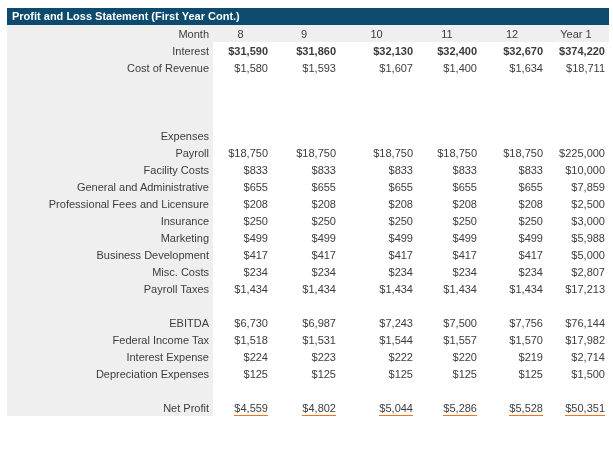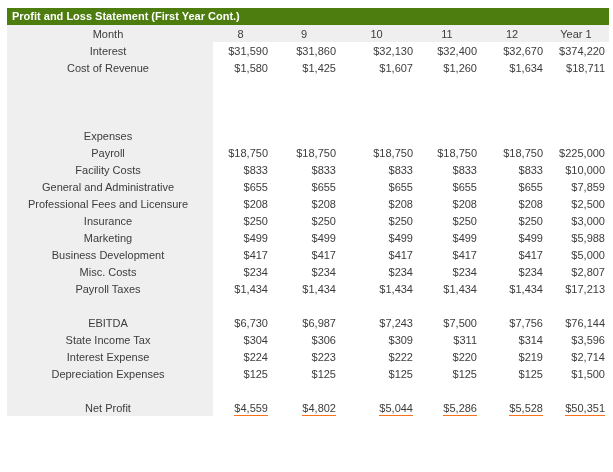--- a/index.html
+++ b/index.html
@@ -6,46 +6,46 @@
   body {
     width:613px; height:472px;
     background:#ffffff;
     font-family:"Liberation Sans", sans-serif;
     position:relative;
     overflow:hidden;
   }
   .titlebar {
     position:absolute; left:7px; top:8px; width:602px; height:17px;
     box-sizing:border-box;
-    background:#4d7c0f; color:#ffffff;
+    background:#0c4a6e; color:#ffffff;
     font-size:11px; font-weight:bold; line-height:17px;
     padding-left:5px;
     white-space:nowrap;
   }
   table.pl {
     position:absolute; left:7px; top:25px; width:602px;
     border-collapse:collapse; table-layout:fixed;
   }
   table.pl tr { height:17px; }
   table.pl th, table.pl td {
     font-size:11px; padding:0 4px 0 0;
     white-space:nowrap; overflow:hidden;
     vertical-align:middle;
   }
   th.label, td.label {
-    text-align:center; padding-left:4px; padding-right:0;
+    text-align:right; padding-left:4px; padding-right:0;
     background:#efefef;
     font-weight:normal; color:#3c3c3c;
   }
   th.colhead {
     text-align:center; background:#efefef;
     font-weight:normal; color:#3c3c3c;
   }
   td.val { text-align:right; color:#3c3c3c; background:#ffffff; }
-  .bold { font-weight:normal; color:#000000; }
+  .bold { font-weight:bold; color:#000000; }
   .dunder { border-bottom:3px solid #f97316; padding-bottom:1px; }
 </style>
 </head>
 <body>
 
 <div class="titlebar">
   <span>Profit and Loss Statement (First Year Cont.)</span>
 </div>
 
 <table class="pl">
@@ -77,23 +77,23 @@
         <td class="val bold"><span>$31,590</span></td>
         <td class="val bold"><span>$31,860</span></td>
         <td class="val bold"><span>$32,130</span></td>
         <td class="val bold"><span>$32,400</span></td>
         <td class="val bold"><span>$32,670</span></td>
         <td class="val bold"><span>$374,220</span></td>
       </tr>
       <tr>
         <td class="label">Cost of Revenue</td>
         <td class="val"><span>$1,580</span></td>
-        <td class="val"><span>$1,425</span></td>
+        <td class="val"><span>$1,593</span></td>
         <td class="val"><span>$1,607</span></td>
-        <td class="val"><span>$1,260</span></td>
+        <td class="val"><span>$1,400</span></td>
         <td class="val"><span>$1,634</span></td>
         <td class="val"><span>$18,711</span></td>
       </tr>
       <tr>
         <td class="label"></td>
         <td class="val"></td>
         <td class="val"></td>
         <td class="val"></td>
         <td class="val"></td>
         <td class="val"></td>
@@ -219,27 +219,27 @@
       <tr>
         <td class="label bold">EBITDA</td>
         <td class="val"><span>$6,730</span></td>
         <td class="val"><span>$6,987</span></td>
         <td class="val"><span>$7,243</span></td>
         <td class="val"><span>$7,500</span></td>
         <td class="val"><span>$7,756</span></td>
         <td class="val"><span>$76,144</span></td>
       </tr>
       <tr>
-        <td class="label">State Income Tax</td>
-        <td class="val"><span>$304</span></td>
-        <td class="val"><span>$306</span></td>
-        <td class="val"><span>$309</span></td>
-        <td class="val"><span>$311</span></td>
-        <td class="val"><span>$314</span></td>
-        <td class="val"><span>$3,596</span></td>
+        <td class="label">Federal Income Tax</td>
+        <td class="val"><span>$1,518</span></td>
+        <td class="val"><span>$1,531</span></td>
+        <td class="val"><span>$1,544</span></td>
+        <td class="val"><span>$1,557</span></td>
+        <td class="val"><span>$1,570</span></td>
+        <td class="val"><span>$17,982</span></td>
       </tr>
       <tr>
         <td class="label">Interest Expense</td>
         <td class="val"><span>$224</span></td>
         <td class="val"><span>$223</span></td>
         <td class="val"><span>$222</span></td>
         <td class="val"><span>$220</span></td>
         <td class="val"><span>$219</span></td>
         <td class="val"><span>$2,714</span></td>
       </tr>

